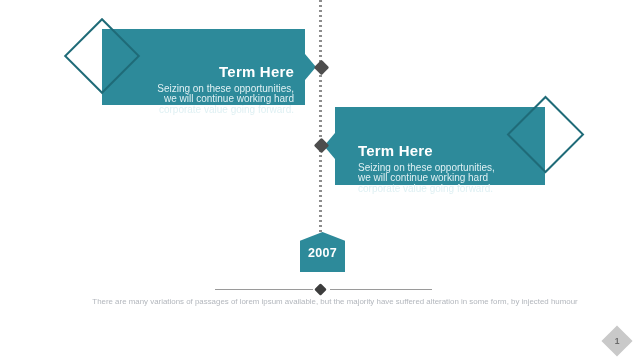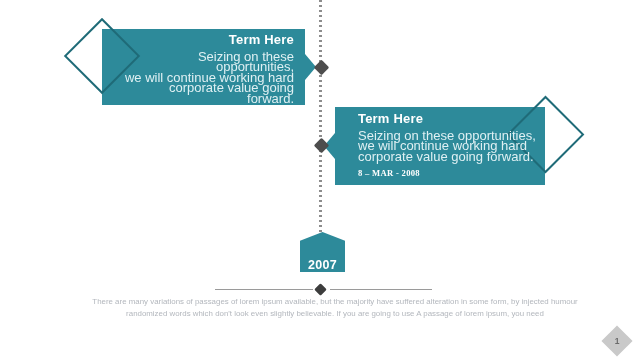--- a/index.html
+++ b/index.html
@@ -71,28 +71,29 @@
     background: transparent;
   }
   .diamond-mask-white {
     position: absolute;
     background: #ffffff;
   }
 
   
   .b-title {
     color: #ffffff;
-    font-size: 13px;
+    font-size: 15px;
     font-weight: bold;
     letter-spacing: 0.2px;
     line-height: 14px;
+    margin-top: 32px;
   }
   .b-desc {
     color: #dff0f3;
-    font-size: 13px;
+    font-size: 10px;
     line-height: 10.4px;
     font-weight: normal;
   }
   .b-date {
     color: #ffffff;
     font-size: 8.6px;
     font-weight: bold;
     letter-spacing: 0.3px;
     line-height: 12px;
   }
@@ -225,28 +226,27 @@
         <div>corporate value going forward.</div>
       </div>
       <div class="b-date" style="margin-top:5px;font-family:Liberation Serif, serif;">8 – MAR - 2008</div>
     </div>
   </div>
 
   <div class="node-diamond" style="left:316px; top:140px;"></div>
 
   <div style="position:absolute; left:300px; top:232px; width:45px; height:40px;">
     <div class="pentagon" style="left:0; top:0; width:45px; height:40px;"></div>
-    <div class="pentagon-label" style="top:26px;">2007</div>
+    <div class="pentagon-label" style="top:14px;">2007</div>
   </div>
 
   <div class="divider-line" style="left:215px; width:98px;"></div>
   <div class="divider-diamond"></div>
   <div class="divider-line" style="left:330px; width:102px;"></div>
 
   <div class="paragraph">
     <div>There are many variations of passages of lorem ipsum available, but the majority have suffered alteration in some form, by injected humour</div>
-    <div>randomized words which don't look even slightly believable. If you are going to use A passage of lorem ipsum, you need</div>
   </div>
 
   <div class="page-badge"></div>
   <div class="page-badge-num">1</div>
 
 </div>
 
 </body></html>

